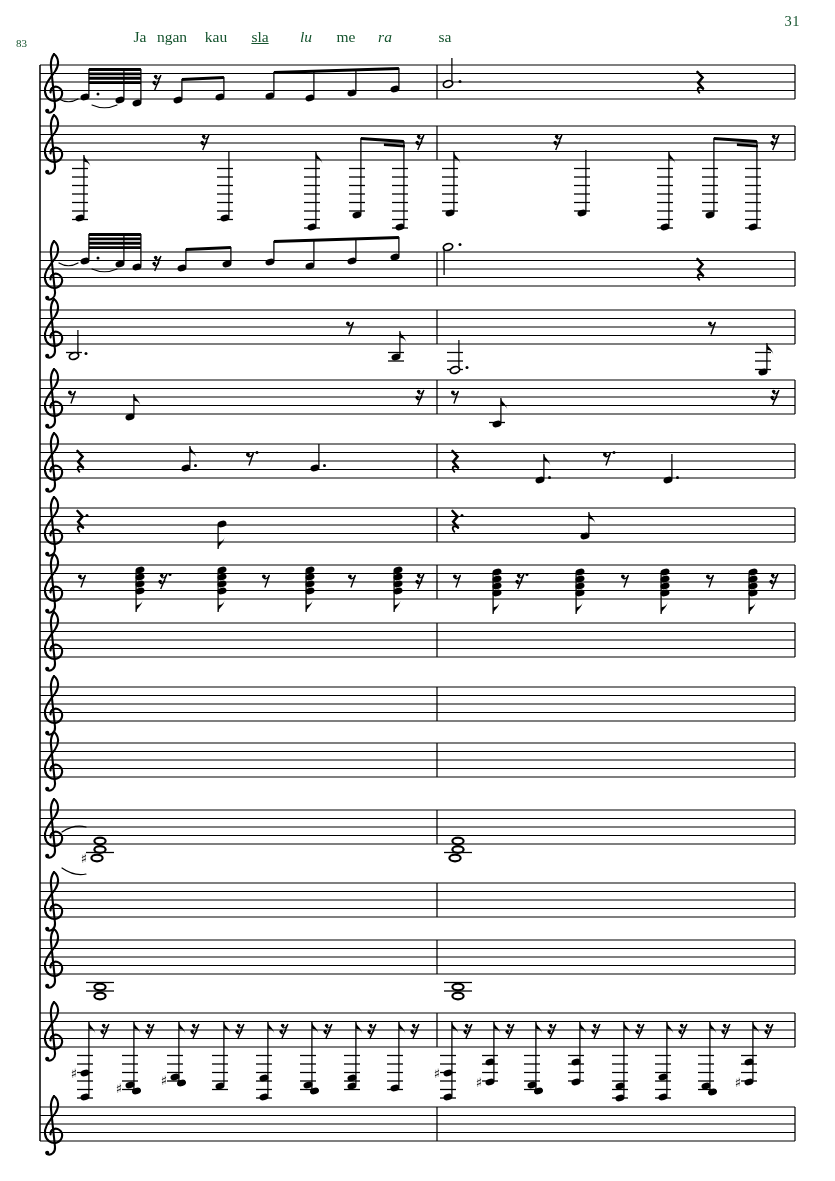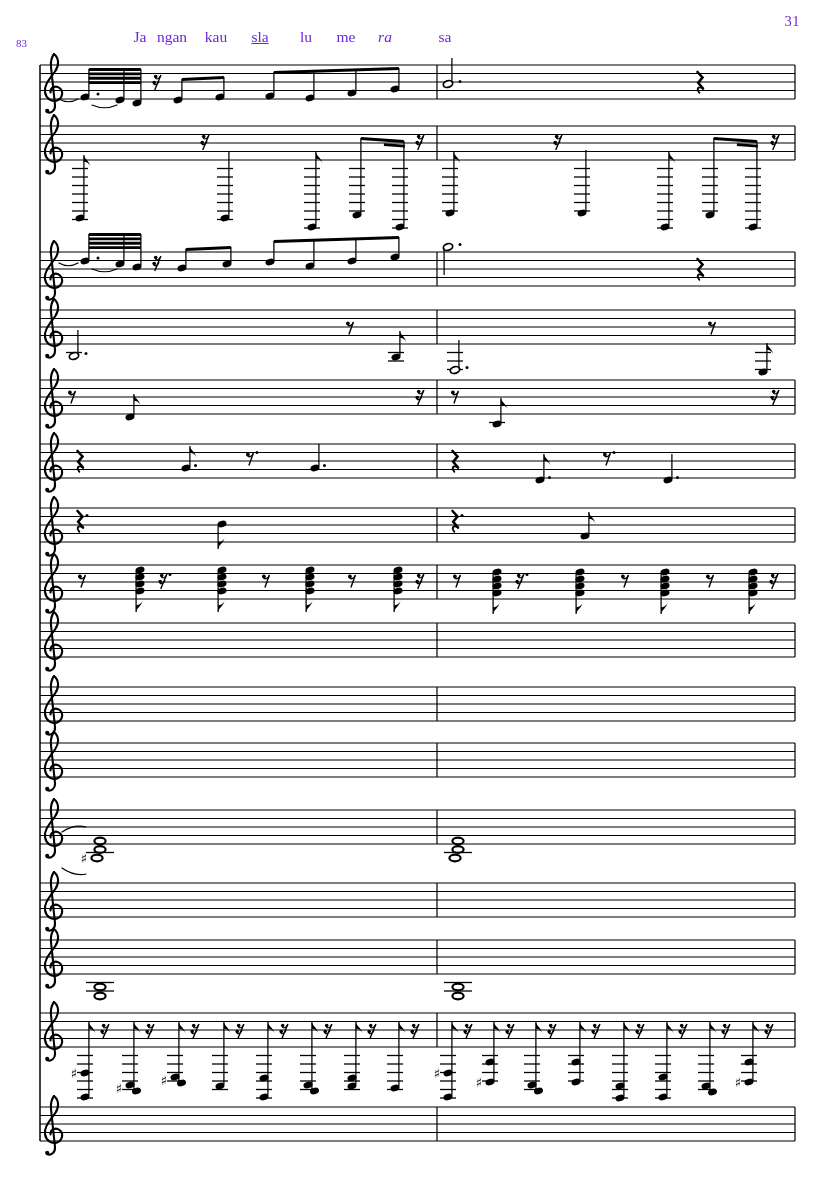--- a/index.html
+++ b/index.html
@@ -1,36 +1,36 @@
 <!DOCTYPE html>
 <html><head>
 <meta charset="utf-8">
 <style>
   html,body{margin:0;padding:0;background:#e8e8e8;}
   .page{position:relative;width:835px;height:1181px;background:#ffffff;margin:0 auto;
-        font-family:"Liberation Serif", serif;color:#6d28d9;overflow:hidden;}
+        font-family:"Liberation Serif", serif;color:#14532d;overflow:hidden;}
   .pagenum{position:absolute;top:13px;left:760px;width:40px;text-align:right;
            font-size:14.5px;letter-spacing:.5px;}
   .measurenum{position:absolute;top:37px;left:16px;font-size:11px;}
   .lyrics{position:absolute;top:28px;left:0;width:835px;height:20px;}
   .lyrics span{position:absolute;transform:translateX(-50%);font-size:15.5px;white-space:nowrap;}
   svg{position:absolute;top:0;left:0;}
 </style>
 </head>
 <body>
 
 <div class="page">
   <div class="pagenum">31</div>
   <div class="measurenum">83</div>
   <div class="lyrics">
       <span style="left: 140px;">Ja</span>
       <span style="left: 172px;">ngan</span>
       <span style="left: 216px; font-family: Liberation Serif, serif;">kau</span>
       <span style="left: 260px; text-decoration: underline;">sla</span>
-      <span style="left: 306px;">lu</span>
+      <span style="left: 306px; font-style: italic;">lu</span>
       <span style="left: 346px;">me</span>
       <span style="left: 385px; font-style: italic;">ra</span>
       <span style="left: 445px;">sa</span>
     </div>
   <svg id="score" width="835" height="1181" viewBox="0 0 835 1181">
       <g>
         <line x1="40" y1="65" x2="795" y2="65" stroke="#000000" stroke-width="1.05"></line>
         <line x1="40" y1="73.5" x2="795" y2="73.5" stroke="#000000" stroke-width="1.05"></line>
         <line x1="40" y1="82" x2="795" y2="82" stroke="#000000" stroke-width="1.05"></line>
         <line x1="40" y1="90.5" x2="795" y2="90.5" stroke="#000000" stroke-width="1.05"></line>

